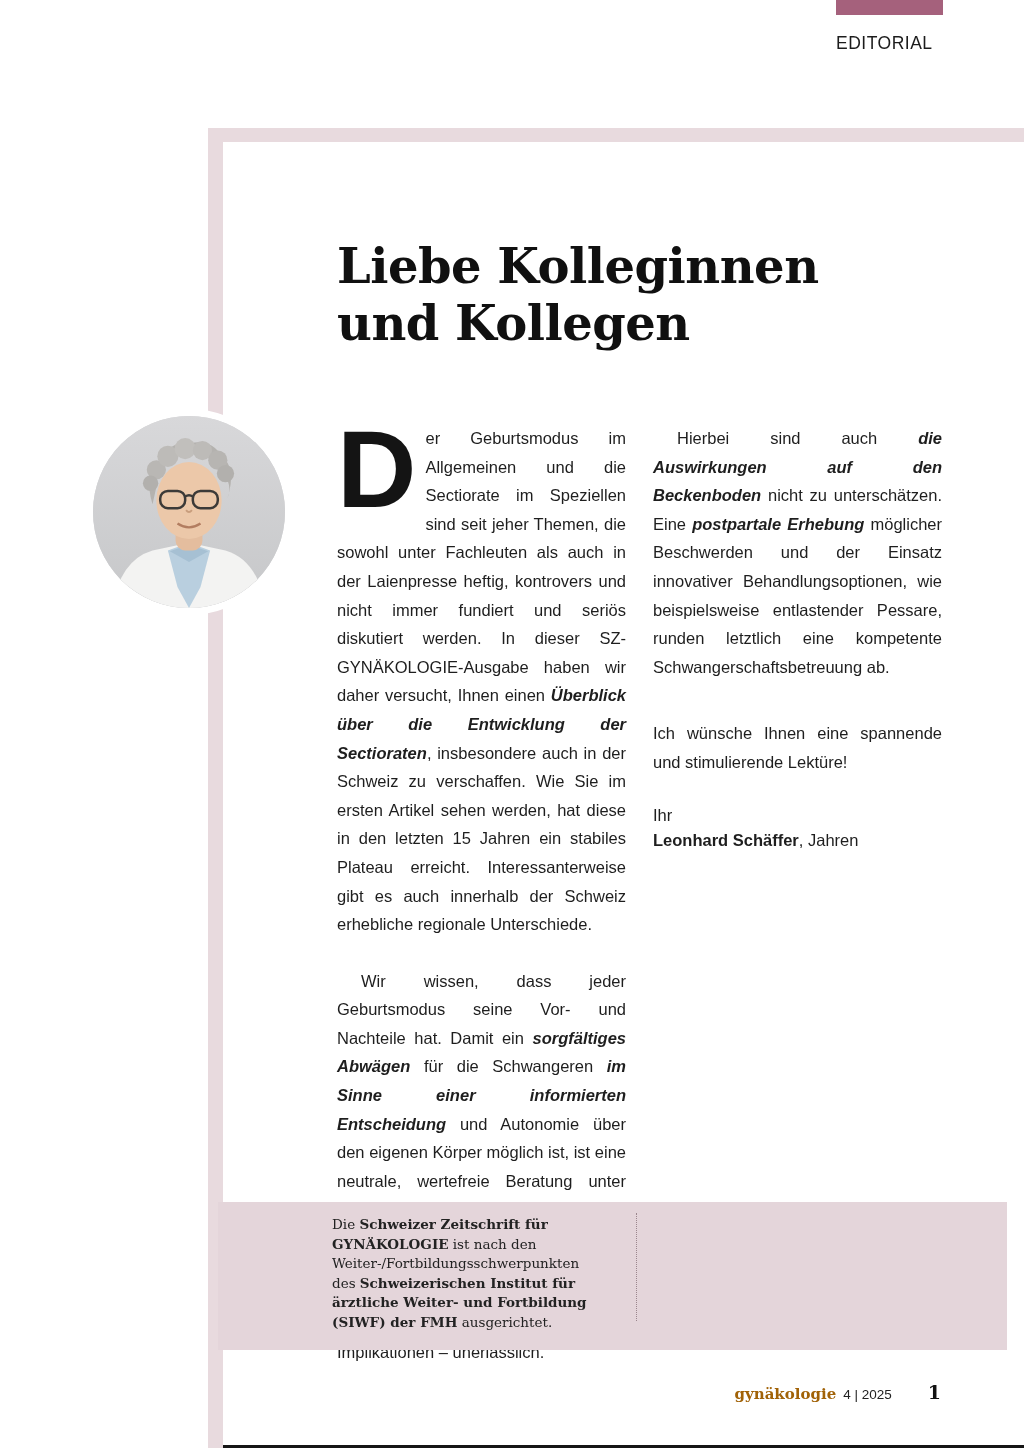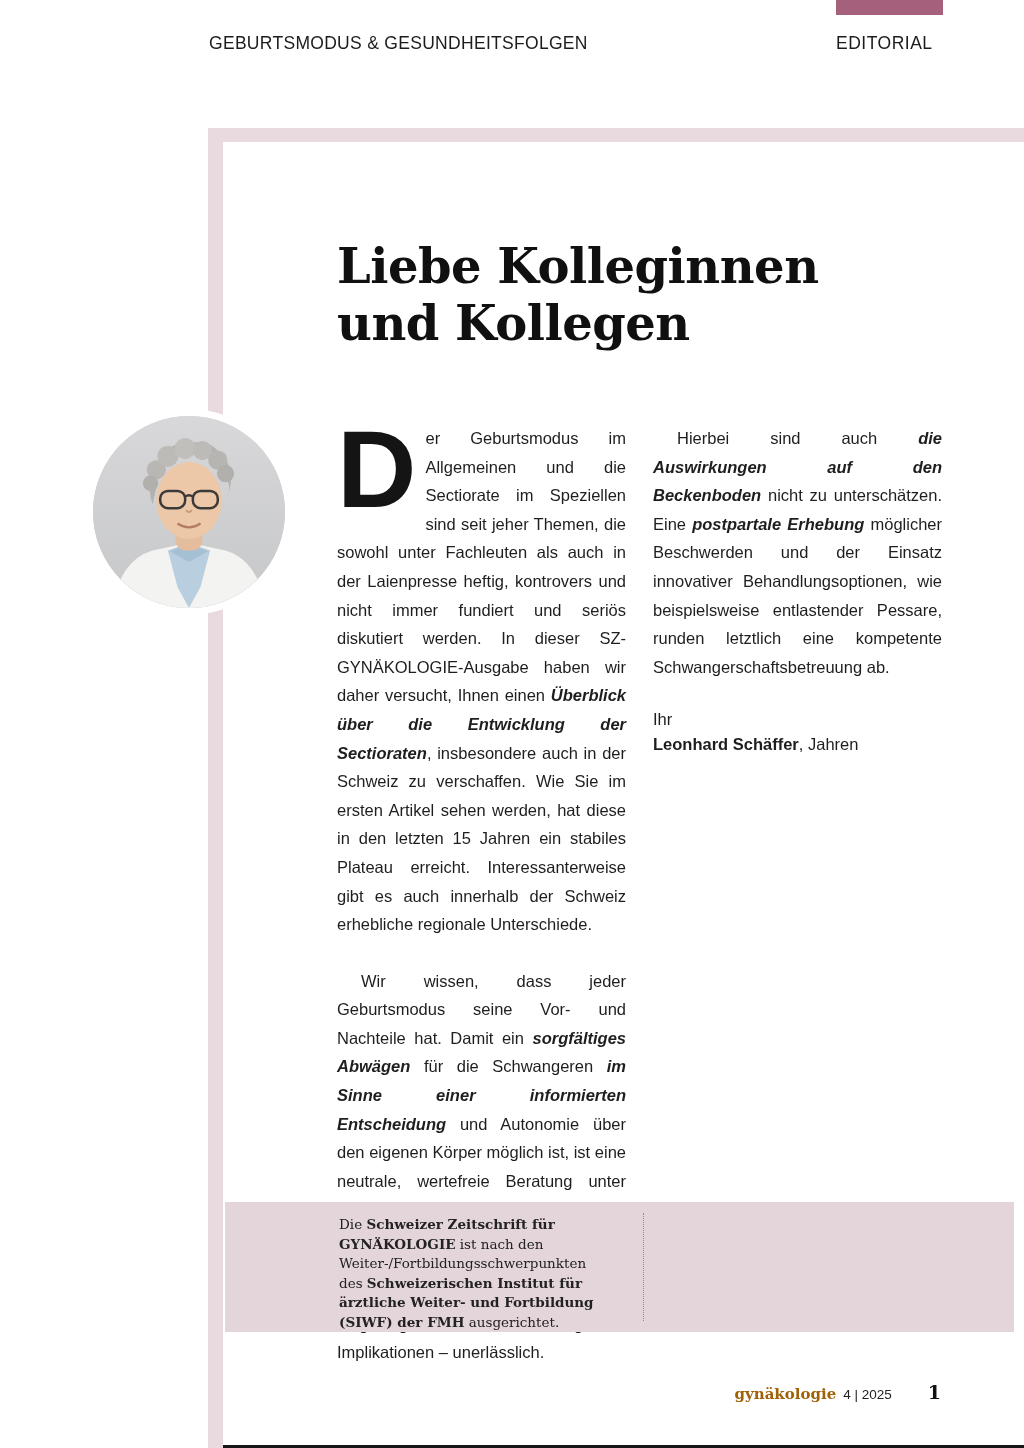--- a/index.html
+++ b/index.html
@@ -37,21 +37,21 @@
            padding-top:2px;color:#141414;font-family:"Liberation Sans",sans-serif;}
   .para{margin:0;}
   .para-indent{margin:0;text-indent:24px;}
   .gap-top{margin-top:28px;}
   .seg-bi{font-weight:700;font-style:italic;}
   .seg-b{font-weight:700;}
   .closing{margin-top:38px;}
   .signoff{margin-top:26px;line-height:25px;text-align:left;}
 
   
-  .infobox{position:absolute;left:225px;top:1202px;width:789px;height:130px;background:var(--box);}
+  .infobox{position:absolute;left:218px;top:1202px;width:789px;height:148px;background:var(--box);}
   .infobox-left{position:absolute;left:114px;top:13px;width:272px;
                 font-family:"DejaVu Serif","Liberation Serif",serif;
                 font-size:13.5px;line-height:19.5px;color:#222;}
   .infobox-divider{position:absolute;left:418px;top:11px;height:108px;width:0;
                    border-left:1px dotted #9b868d;}
   .infobox-right{position:absolute;left:433px;top:11px;width:286px;
                  font-family:"DejaVu Serif","Liberation Serif",serif;
                  font-size:13.5px;color:#222;}
   .infobox-right-title{font-weight:700;padding:2px 0 5px;border-bottom:1px dotted #8d8d8d;}
   .topic-item{padding:2px 0 2px;border-bottom:1px dotted #8d8d8d;line-height:15.5px;}
@@ -65,21 +65,20 @@
   .footer-issue{font-size:13.5px;color:#222;margin-left:7px;text-align:right;}
   .footer-pagenum{font-family:"DejaVu Serif","Liberation Serif",serif;font-weight:700;
                   font-size:19px;color:#111;margin-left:36px;}
 </style>
 </head>
 <body>
 
 <div id="page" style="--accent: #a5617c; --frame: #e8dade; --box: #e4d5da;">
 
   <div class="accent-rect"></div>
-  <div class="header-left">GEBURTSMODUS &amp; GESUNDHEITSFOLGEN</div>
   <div class="header-right">EDITORIAL</div>
 
   <div class="frame-h"></div>
   <div class="frame-v"></div>
 
   <div class="photo">
     <svg viewBox="0 0 200 200">
       <defs>
         <linearGradient id="bg" x1="0" y1="0" x2="0" y2="1">
           <stop offset="0" stop-color="#d8d8da"></stop>
@@ -120,20 +119,21 @@
     <div>und Kollegen</div>
   </div>
 
   <div class="col col1">
     <p class="para"><span class="dropcap">D</span><span><span>er Geburtsmodus im Allgemeinen und die Sectiorate im Speziellen sind seit jeher Themen, die sowohl unter Fachleuten als auch in der Laienpresse heftig, kontrovers und nicht immer fundiert und seriös diskutiert werden. In dieser SZ-GYNÄKOLOGIE-Ausgabe haben wir daher versucht, Ihnen einen </span><span class="seg-bi">Überblick über die Entwicklung der Sectioraten</span><span>, insbesondere auch in der Schweiz zu verschaffen. Wie Sie im ersten Artikel sehen werden, hat diese in den letzten 15 Jahren ein stabiles Plateau erreicht. Interessanterweise gibt es auch innerhalb der Schweiz erhebliche regionale Unterschiede.</span></span></p>
     <p class="para-indent gap-top"><span>Wir wissen, dass jeder Geburtsmodus seine Vor- und Nachteile hat. Damit ein </span><span class="seg-bi">sorgfältiges Abwägen</span><span> für die Schwangeren </span><span class="seg-bi">im Sinne einer informierten Entscheidung</span><span> und Autonomie über den eigenen Körper möglich ist, ist eine neutrale, wertefreie Beratung unter Berücksichtigung aller Aspekte – einerseits des Geburtserlebnisses, andererseits der möglichen Risiken und Komplikationen, kurzfristig und langfristig und deren möglichen Implikationen – unerlässlich.</span></p>
   </div>
 
   <div class="col col2">
     <p class="para-indent"><span>Hierbei sind auch </span><span class="seg-bi">die Auswirkungen auf den Beckenboden</span><span> nicht zu unterschätzen. Eine </span><span class="seg-bi">postpartale Erhebung</span><span> möglicher Beschwerden und der Einsatz innovativer Behandlungsoptionen, wie beispielsweise entlastender Pessare, runden letztlich eine kompetente Schwangerschaftsbetreuung ab.</span></p>
+    <p class="para closing">Ich wünsche Ihnen eine spannende und stimulierende Lektüre!</p>
     <p class="para signoff">
       <span>Ihr</span><br>
       <span class="seg-b">Leonhard Schäffer</span><span>, Jahren</span>
     </p>
   </div>
 
   <div class="infobox">
     <div class="infobox-left"><span>Die </span><span class="seg-b">Schweizer Zeitschrift für GYNÄKOLOGIE</span><span> ist nach den Weiter-/Fortbildungsschwerpunkten des </span><span class="seg-b">Schweizerischen Institut für ärztliche Weiter- und Fortbildung (SIWF) der FMH</span><span> ausgerichtet.</span></div>
     <div class="infobox-divider"></div>
     <div class="infobox-right">

